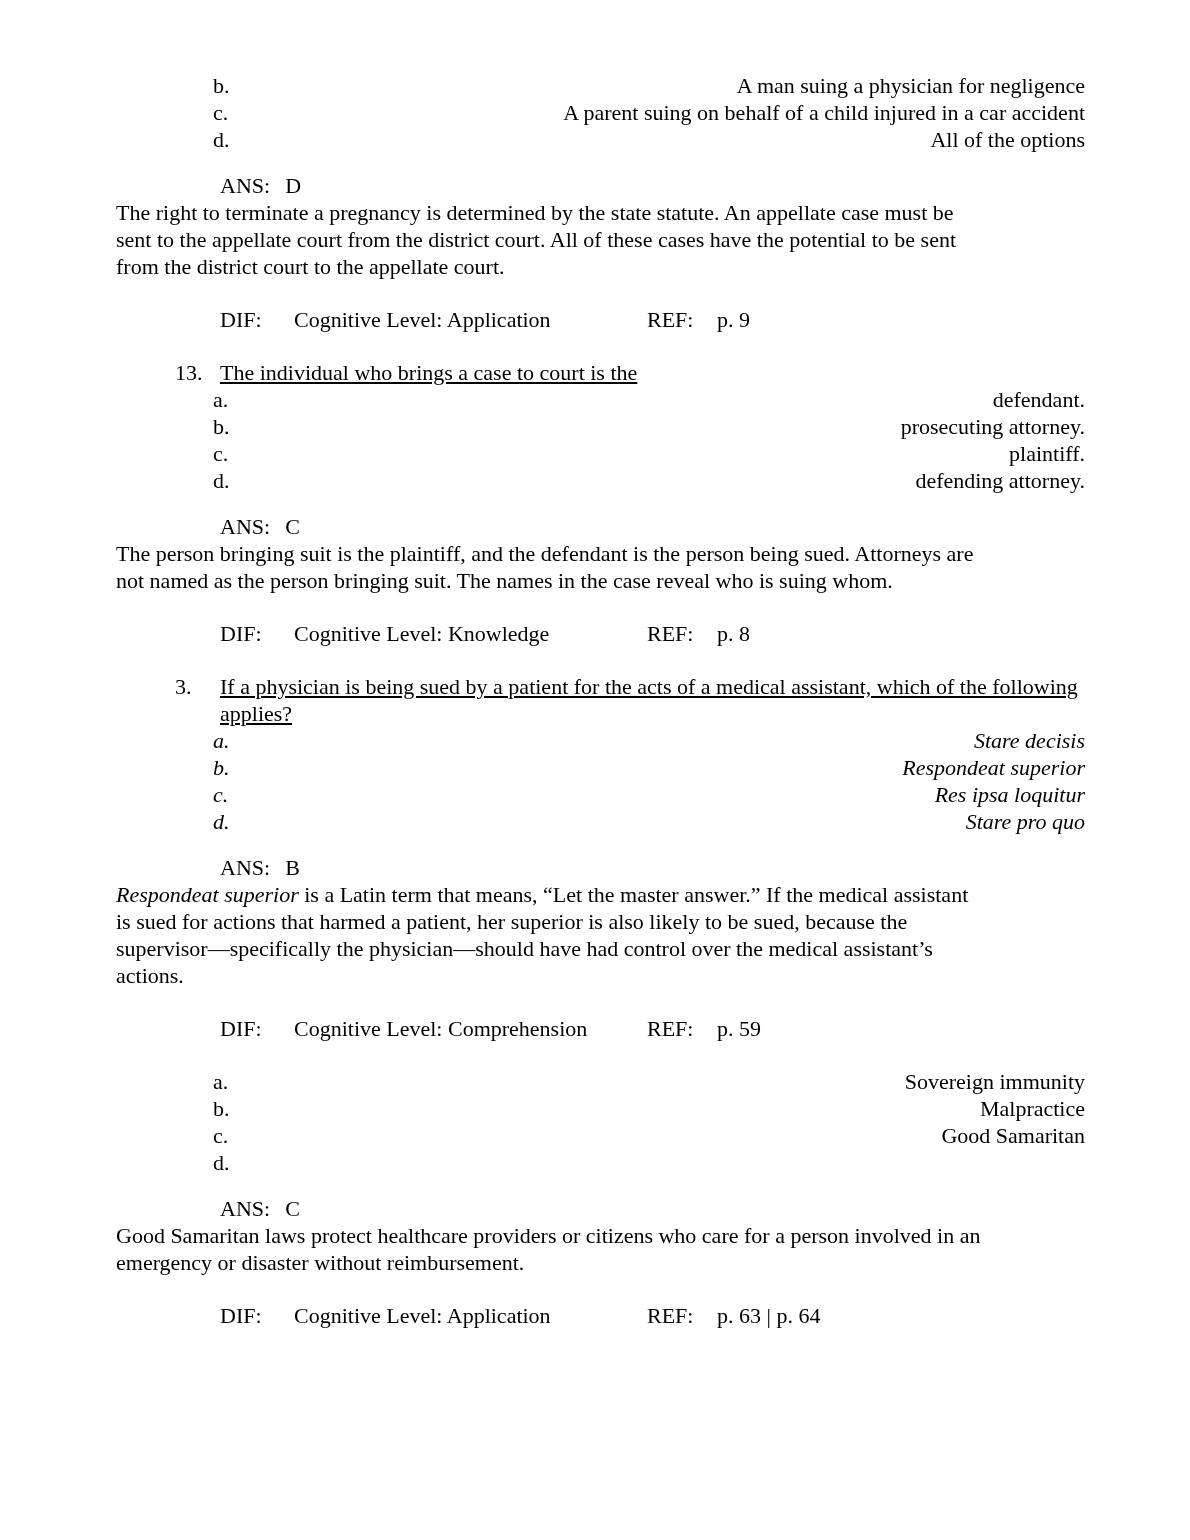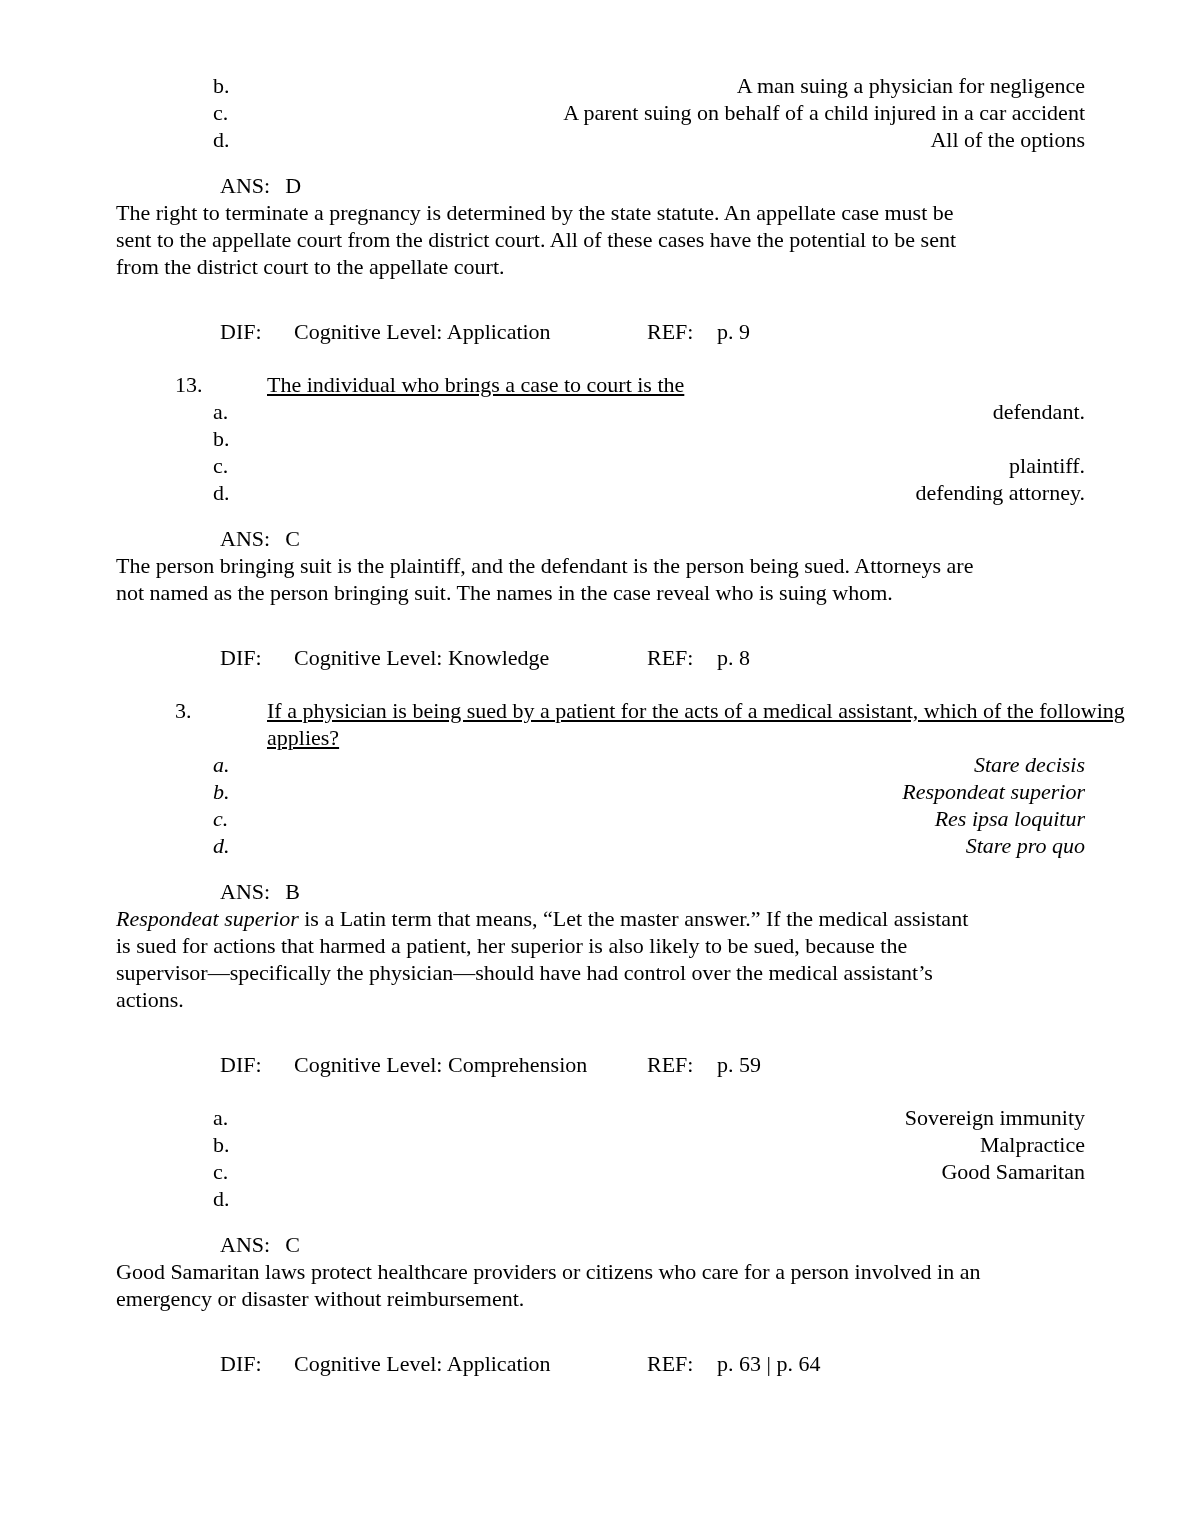--- a/index.html
+++ b/index.html
@@ -11,34 +11,34 @@
     font-family: "Liberation Serif", "DejaVu Serif", serif;
     font-size: 22px;
     line-height: 27px;
     color: #000000;
   }
   .page { padding-top: 72px; }
 
   .qblock { margin-top: 26px; }
   .qblock.first { margin-top: 0; }
 
-  .qrow { display: flex; gap: 47px; }
+  .qrow { display: flex; }
   .qnum { flex: none; width: 45px; margin-left: 175px; }
   .qtext { width: 868px; text-decoration: underline; }
 
   .opt { display: flex; }
   .opt-letter { flex: none; width: 39px; margin-left: 213px; }
   .opt-text { width: 833px; text-align: right; }
 
   .ans { margin-left: 220px; margin-top: 19px; }
   .ans-letter { margin-left: 15px; }
 
   .rationale { margin-left: 116px; width: 868px; }
 
-  .dif { display: flex; margin-left: 220px; margin-top: 38px; }
+  .dif { display: flex; margin-left: 220px; margin-top: 26px; }
   .dif-label { flex: none; width: 74px; }
   .dif-value { flex: none; width: 353px; }
   .ref-label { flex: none; width: 70px; }
   .ref-value { flex: none; }
 
   .italic { font-style: italic; }
 </style>
 </head>
 <body>
 
@@ -73,20 +73,21 @@
     <div class="qrow">
       <span class="qnum">13.</span>
       <span class="qtext">The individual who brings a case to court is the</span>
     </div>
     <div class="opt">
       <span class="opt-letter">a.</span>
       <span class="opt-text">defendant.</span>
     </div>
     <div class="opt">
       <span class="opt-letter">b.</span>
+      <span class="opt-text">prosecuting attorney.</span>
     </div>
     <div class="opt">
       <span class="opt-letter">c.</span>
       <span class="opt-text">plaintiff.</span>
     </div>
     <div class="opt">
       <span class="opt-letter">d.</span>
       <span class="opt-text">defending attorney.</span>
     </div>
     <div class="ans">

